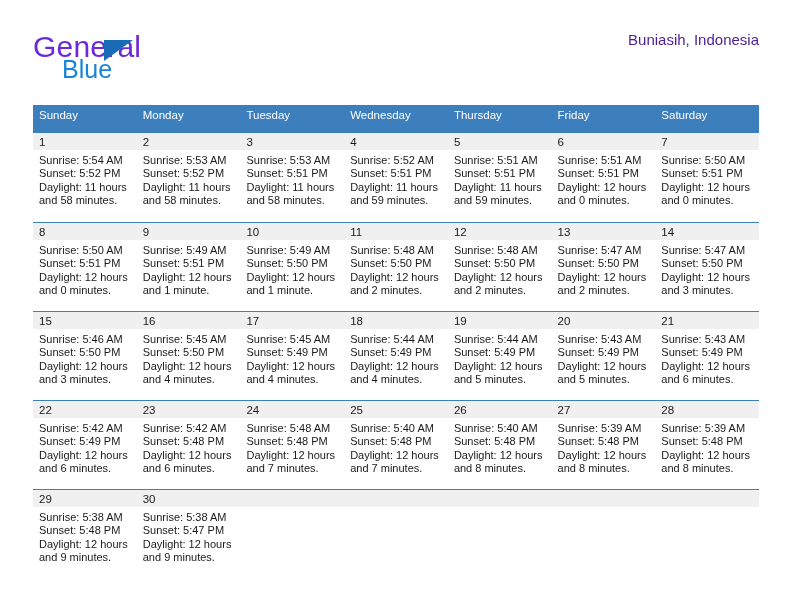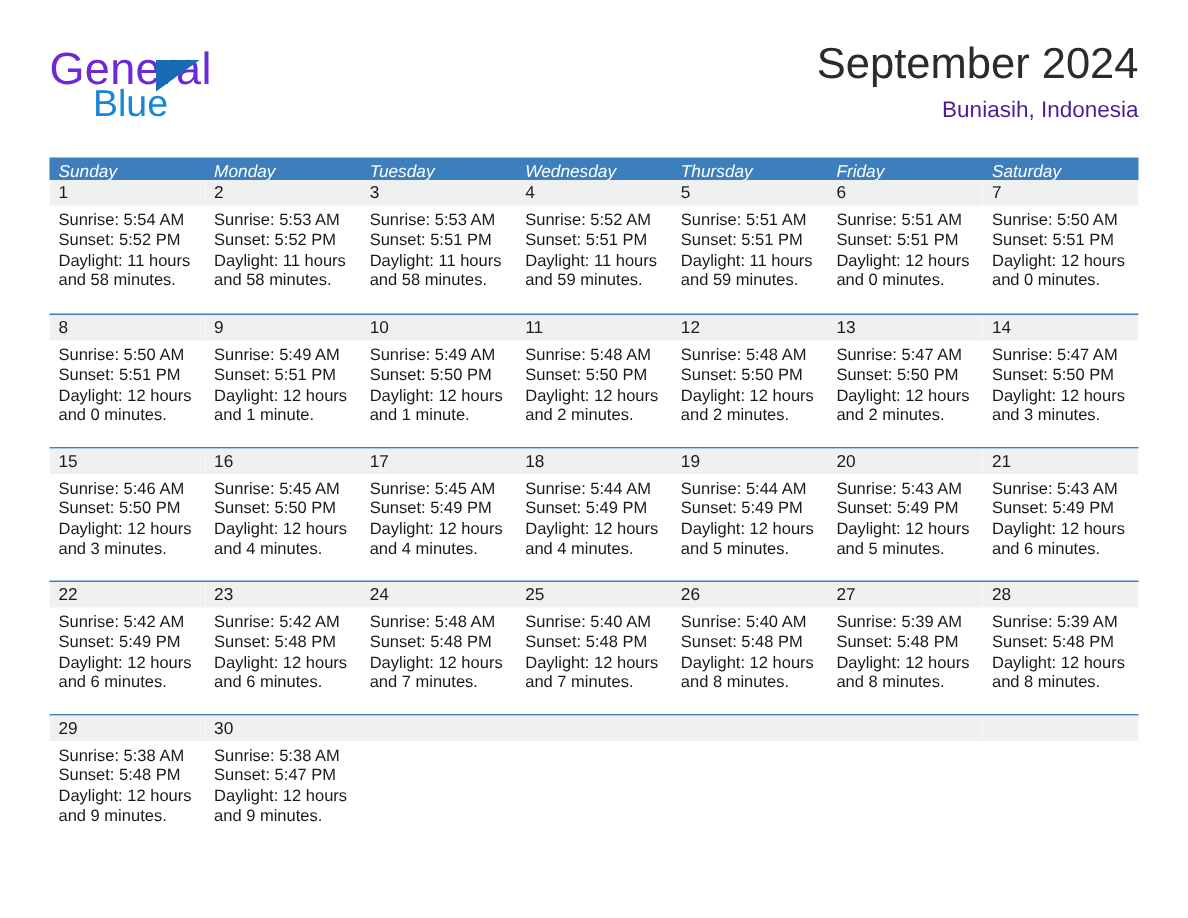--- a/index.html
+++ b/index.html
@@ -96,24 +96,23 @@
     width: 100%;
     background: #3d7ebd;
   }
   .weekday {
     flex: 1 1 0;
     box-sizing: border-box;
     color: #ffffff;
     font-size: 11.5px;
     line-height: 19px;
     padding: 1px 0 1px 6px;
-    height: 15px;
+    height: 28px;
     overflow: hidden;
     white-space: nowrap;
-    font-style: italic;
   }
 
   .week-row {
     display: flex;
     width: 100%;
     border-top: 1.2px solid #3d7ebd;
     height: 89px;
     box-sizing: border-box;
   }
   .week-row.first {
@@ -157,21 +156,20 @@
 
   <div class="header">
 
     <div class="brand">
       <span class="brand-general">General</span>
       <span class="brand-tri"></span>
       <span class="brand-blue">Blue</span>
     </div>
 
     <div class="title-block">
-      <div class="month-title">September 2024</div>
       <div class="location">Buniasih, Indonesia</div>
     </div>
 
   </div>
 
   <div class="calendar">
 
     <div class="weekday-row">
       <div class="weekday">Sunday</div>
       <div class="weekday">Monday</div>

